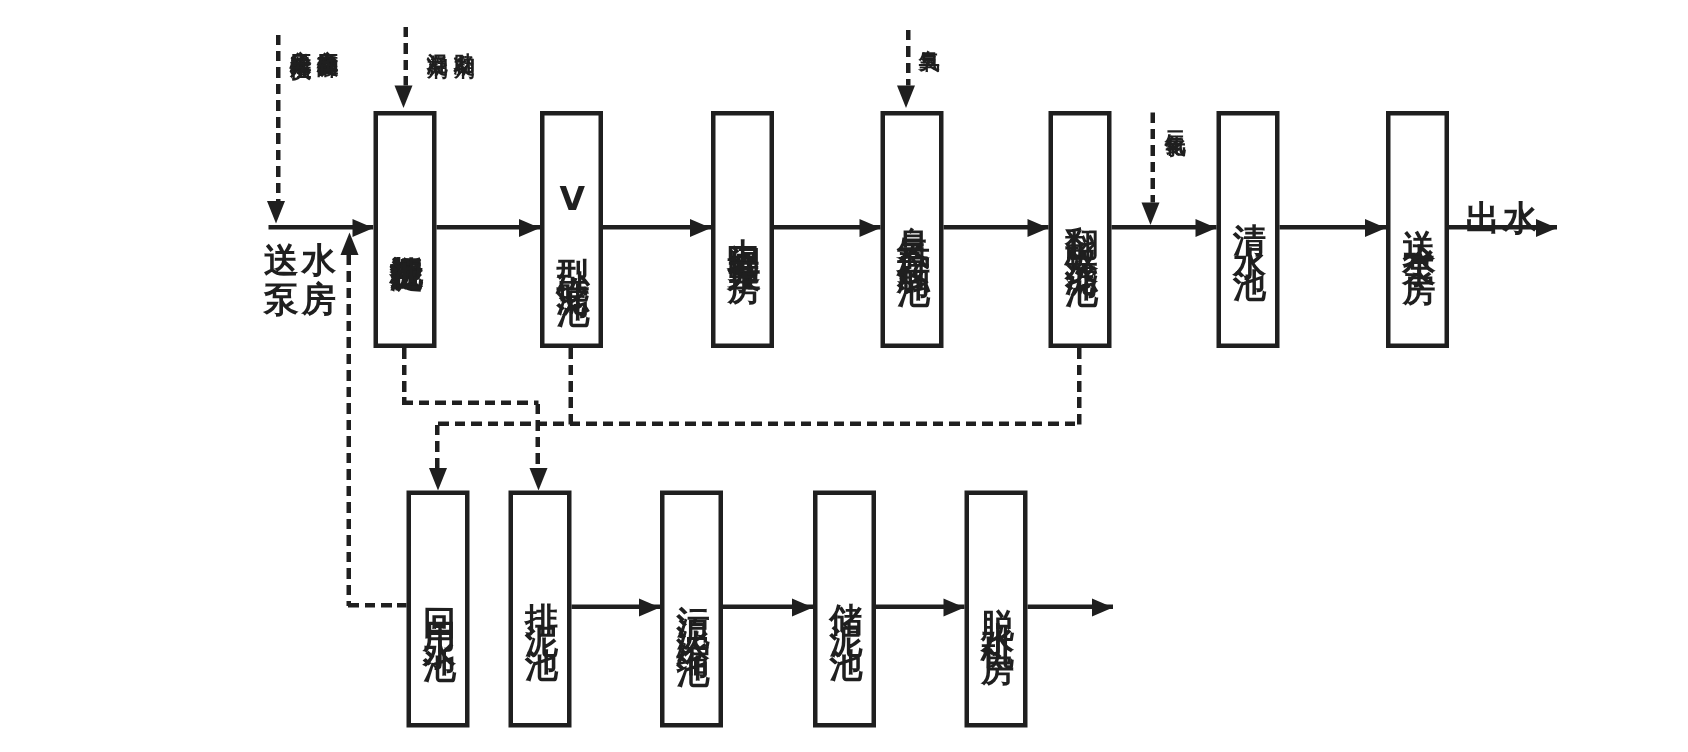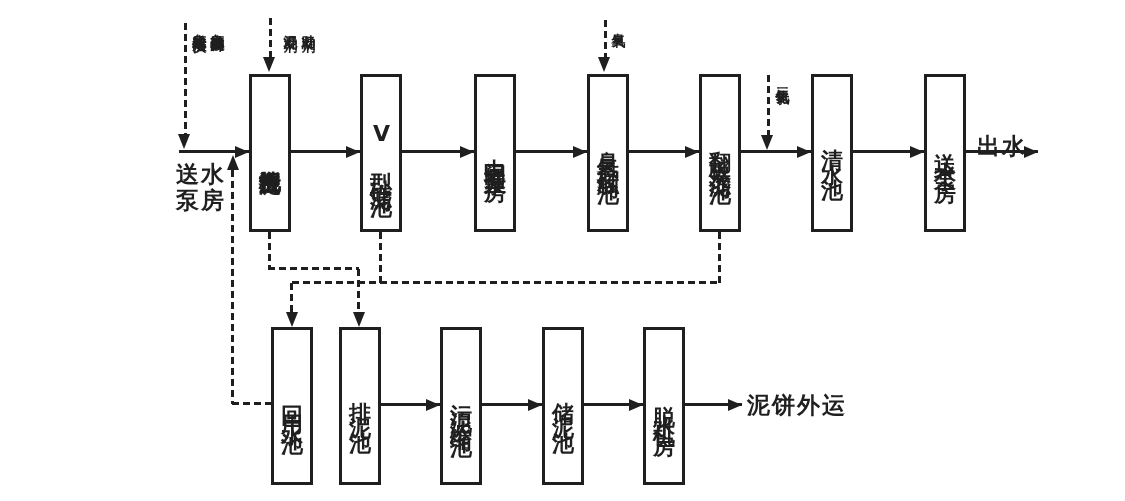--- a/index.html
+++ b/index.html
@@ -184,15 +184,14 @@
   </div>
   <div class="pbox" style="left:643px; top:327px;">
     <span class="vtext" style="letter-spacing:9px">脱水机房</span>
   </div>
 
   <div class="sline" style="left:381px; top:403px; width:59px;"></div>
   <div class="sline" style="left:482px; top:403px; width:60px;"></div>
   <div class="sline" style="left:584px; top:403px; width:59px;"></div>
   <div class="sline" style="left:685px; top:403px; width:57px;"></div>
 
-  <div class="hlabel" style="left:747px; top:392px;">泥饼外运</div>
 
 </div>
 
 </body></html>

